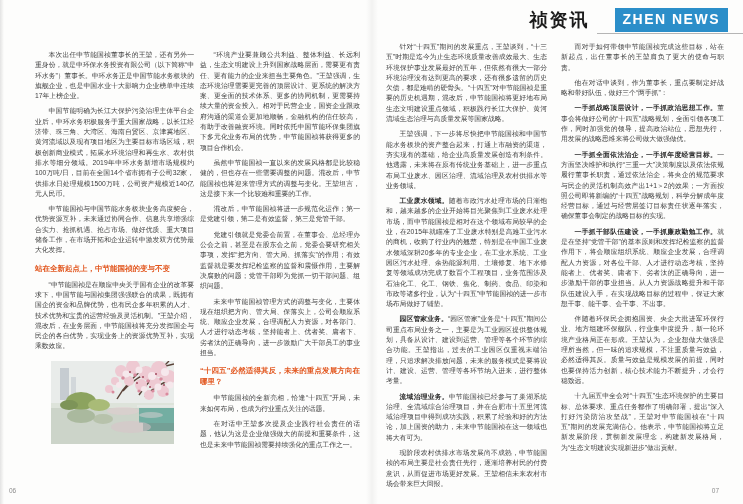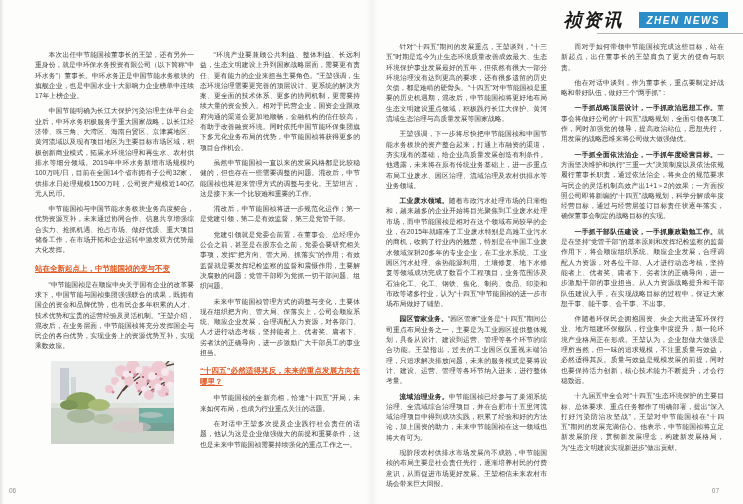--- a/index.html
+++ b/index.html
@@ -8,32 +8,32 @@
     background:#fdfdfc;
     font-family:"Liberation Sans","DejaVu Sans",sans-serif;
   }
   
   .edge-left{position:absolute;left:0;top:0;width:4px;height:100%;
     background:linear-gradient(90deg,rgba(0,0,0,.10),rgba(0,0,0,0));}
   .gutter{position:absolute;left:366px;top:0;width:12px;height:100%;
     background:linear-gradient(90deg,rgba(0,0,0,0),rgba(0,0,0,.045) 50%,rgba(0,0,0,0));}
 
   
-  .header{position:absolute;top:8px;right:15px;display:flex;align-items:center;gap:15px;font-style:italic;}
+  .header{position:absolute;top:8px;right:15px;display:flex;gap:25px;}
   .masthead{font-family:"Liberation Serif","DejaVu Serif",serif;font-weight:bold;
     font-size:18px;color:#1b1b1b;letter-spacing:2px;}
-  .badge{background:#2b8ec9;color:#ffffff;font-weight:bold;font-size:10px;
+  .badge{background:#2b8ec9;color:#ffffff;font-weight:bold;font-size:14px;
     letter-spacing:1.5px;padding:3px 8px 2px;}
   .header-rule{position:absolute;top:33px;left:597px;width:146px;height:1px;background:#b5b5b5;}
 
   
   .col{position:absolute;text-align:justify;color:#3e3e3e;}
   .col p{margin:0 0 5px;text-indent:2em;font-size:6.8px;line-height:10.3px;}
   .sec-heading{color:#e2571f;font-weight:bold;font-size:7.5px;line-height:11px;
-    margin:7px 0 6px;text-indent:0;text-decoration:underline;}
+    margin:7px 0 6px;text-indent:0;}
   .lead{font-weight:bold;color:#2c2c2c;}
 
   #left-col1{left:35px;top:50px;width:159px;}
   #left-col2{left:200px;top:50px;width:160px;}
   #right-col1{left:386px;top:42px;width:161px;}
   #right-col2{left:561px;top:42px;width:163px;}
 
   .photo{position:absolute;left:51px;top:361px;width:123px;height:83px;overflow:hidden;}
   .photo svg{display:block;}
 

